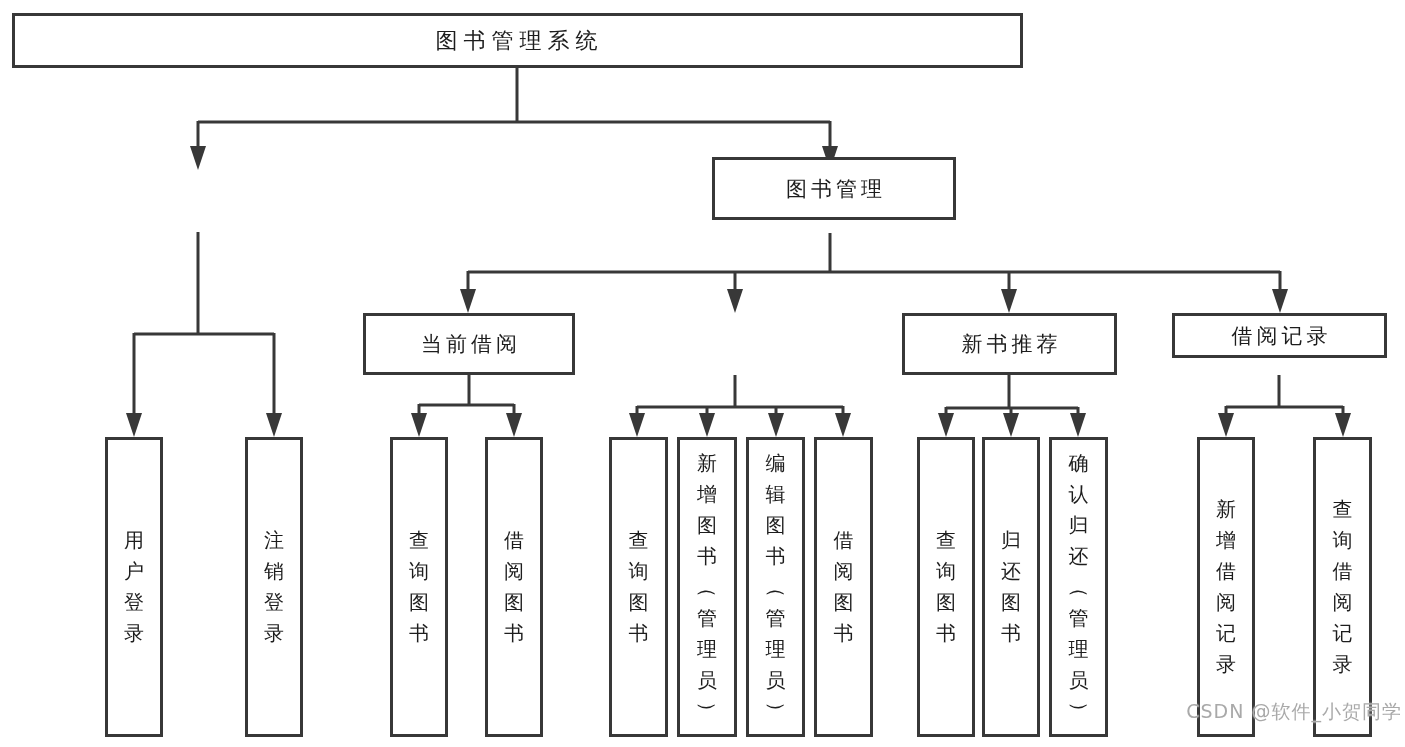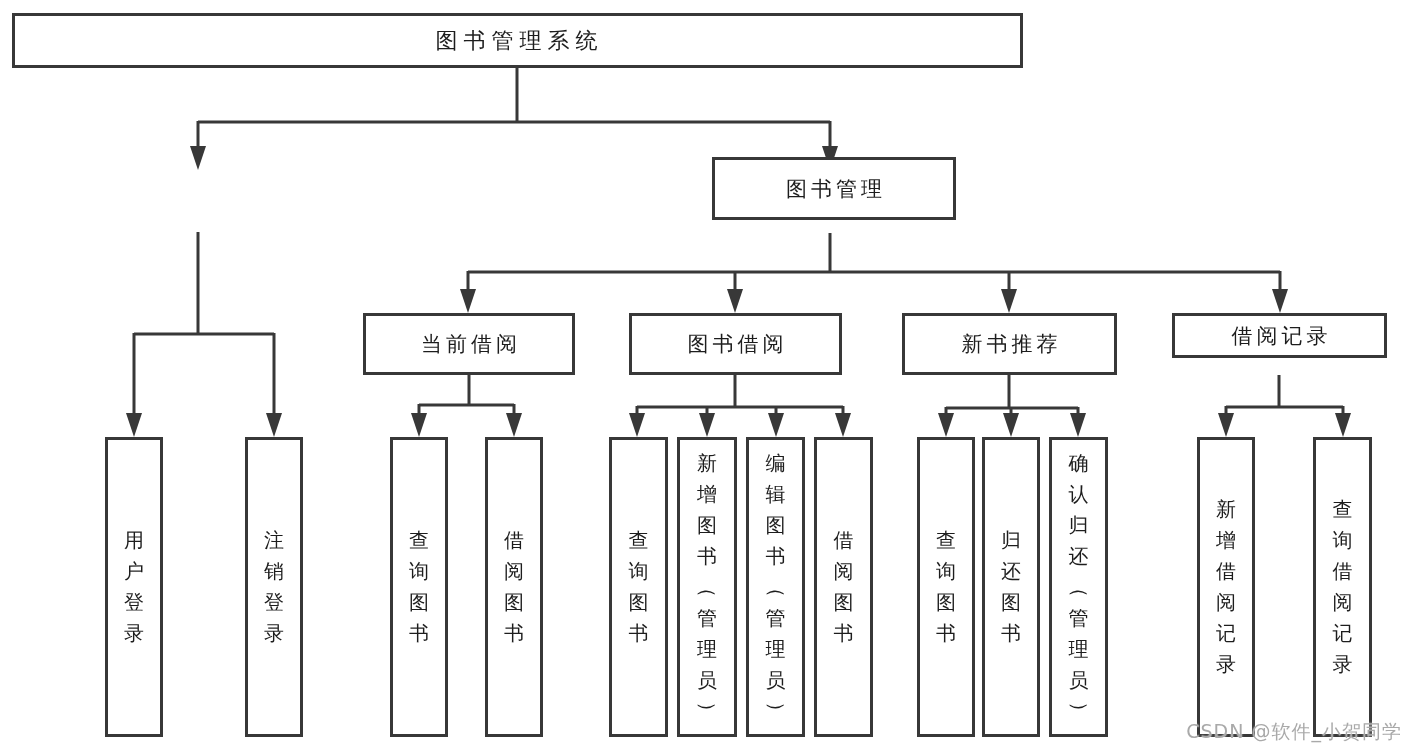--- a/index.html
+++ b/index.html
@@ -49,21 +49,21 @@
     display:flex;flex-direction:column;
     align-items:center;justify-content:center;
   }
   .vchar{
     display:block;height:31px;line-height:31px;
     font-size:20px;text-align:center;
   }
   .vchar-rot{transform:rotate(90deg);}
   .watermark{
     position:absolute;
-    right:3px;top:719px;
+    right:3px;top:699px;
     font-size:19px;
     letter-spacing:1px;
     color:var(--watermark);
     text-shadow:0 0 2px #ffffff;
     z-index:5;
     white-space:nowrap;
   }
 </style>
 </head>
 <body>
@@ -114,23 +114,20 @@
     <span class="lbl">图书管理系统</span>
   </div>
 
   <div class="hbox" style="left:712px;top:157px;width:244px;height:63px">
     <span class="lbl">图书管理</span>
   </div>
 
   <div class="hbox" style="left:363px;top:313px;width:212px;height:62px">
     <span class="lbl">当前借阅</span>
   </div>
-  <div class="hbox" style="left:629px;top:313px;width:213px;height:62px">
-    <span class="lbl">图书借阅</span>
-  </div>
   <div class="hbox" style="left:902px;top:313px;width:215px;height:62px">
     <span class="lbl">新书推荐</span>
   </div>
   <div class="hbox" style="left:1172px;top:313px;width:215px;height:45px">
     <span class="lbl">借阅记录</span>
   </div>
 
   <div class="vbox" style="left:105px">
     <span class="vtext">
         <span class="vchar">用</span>

